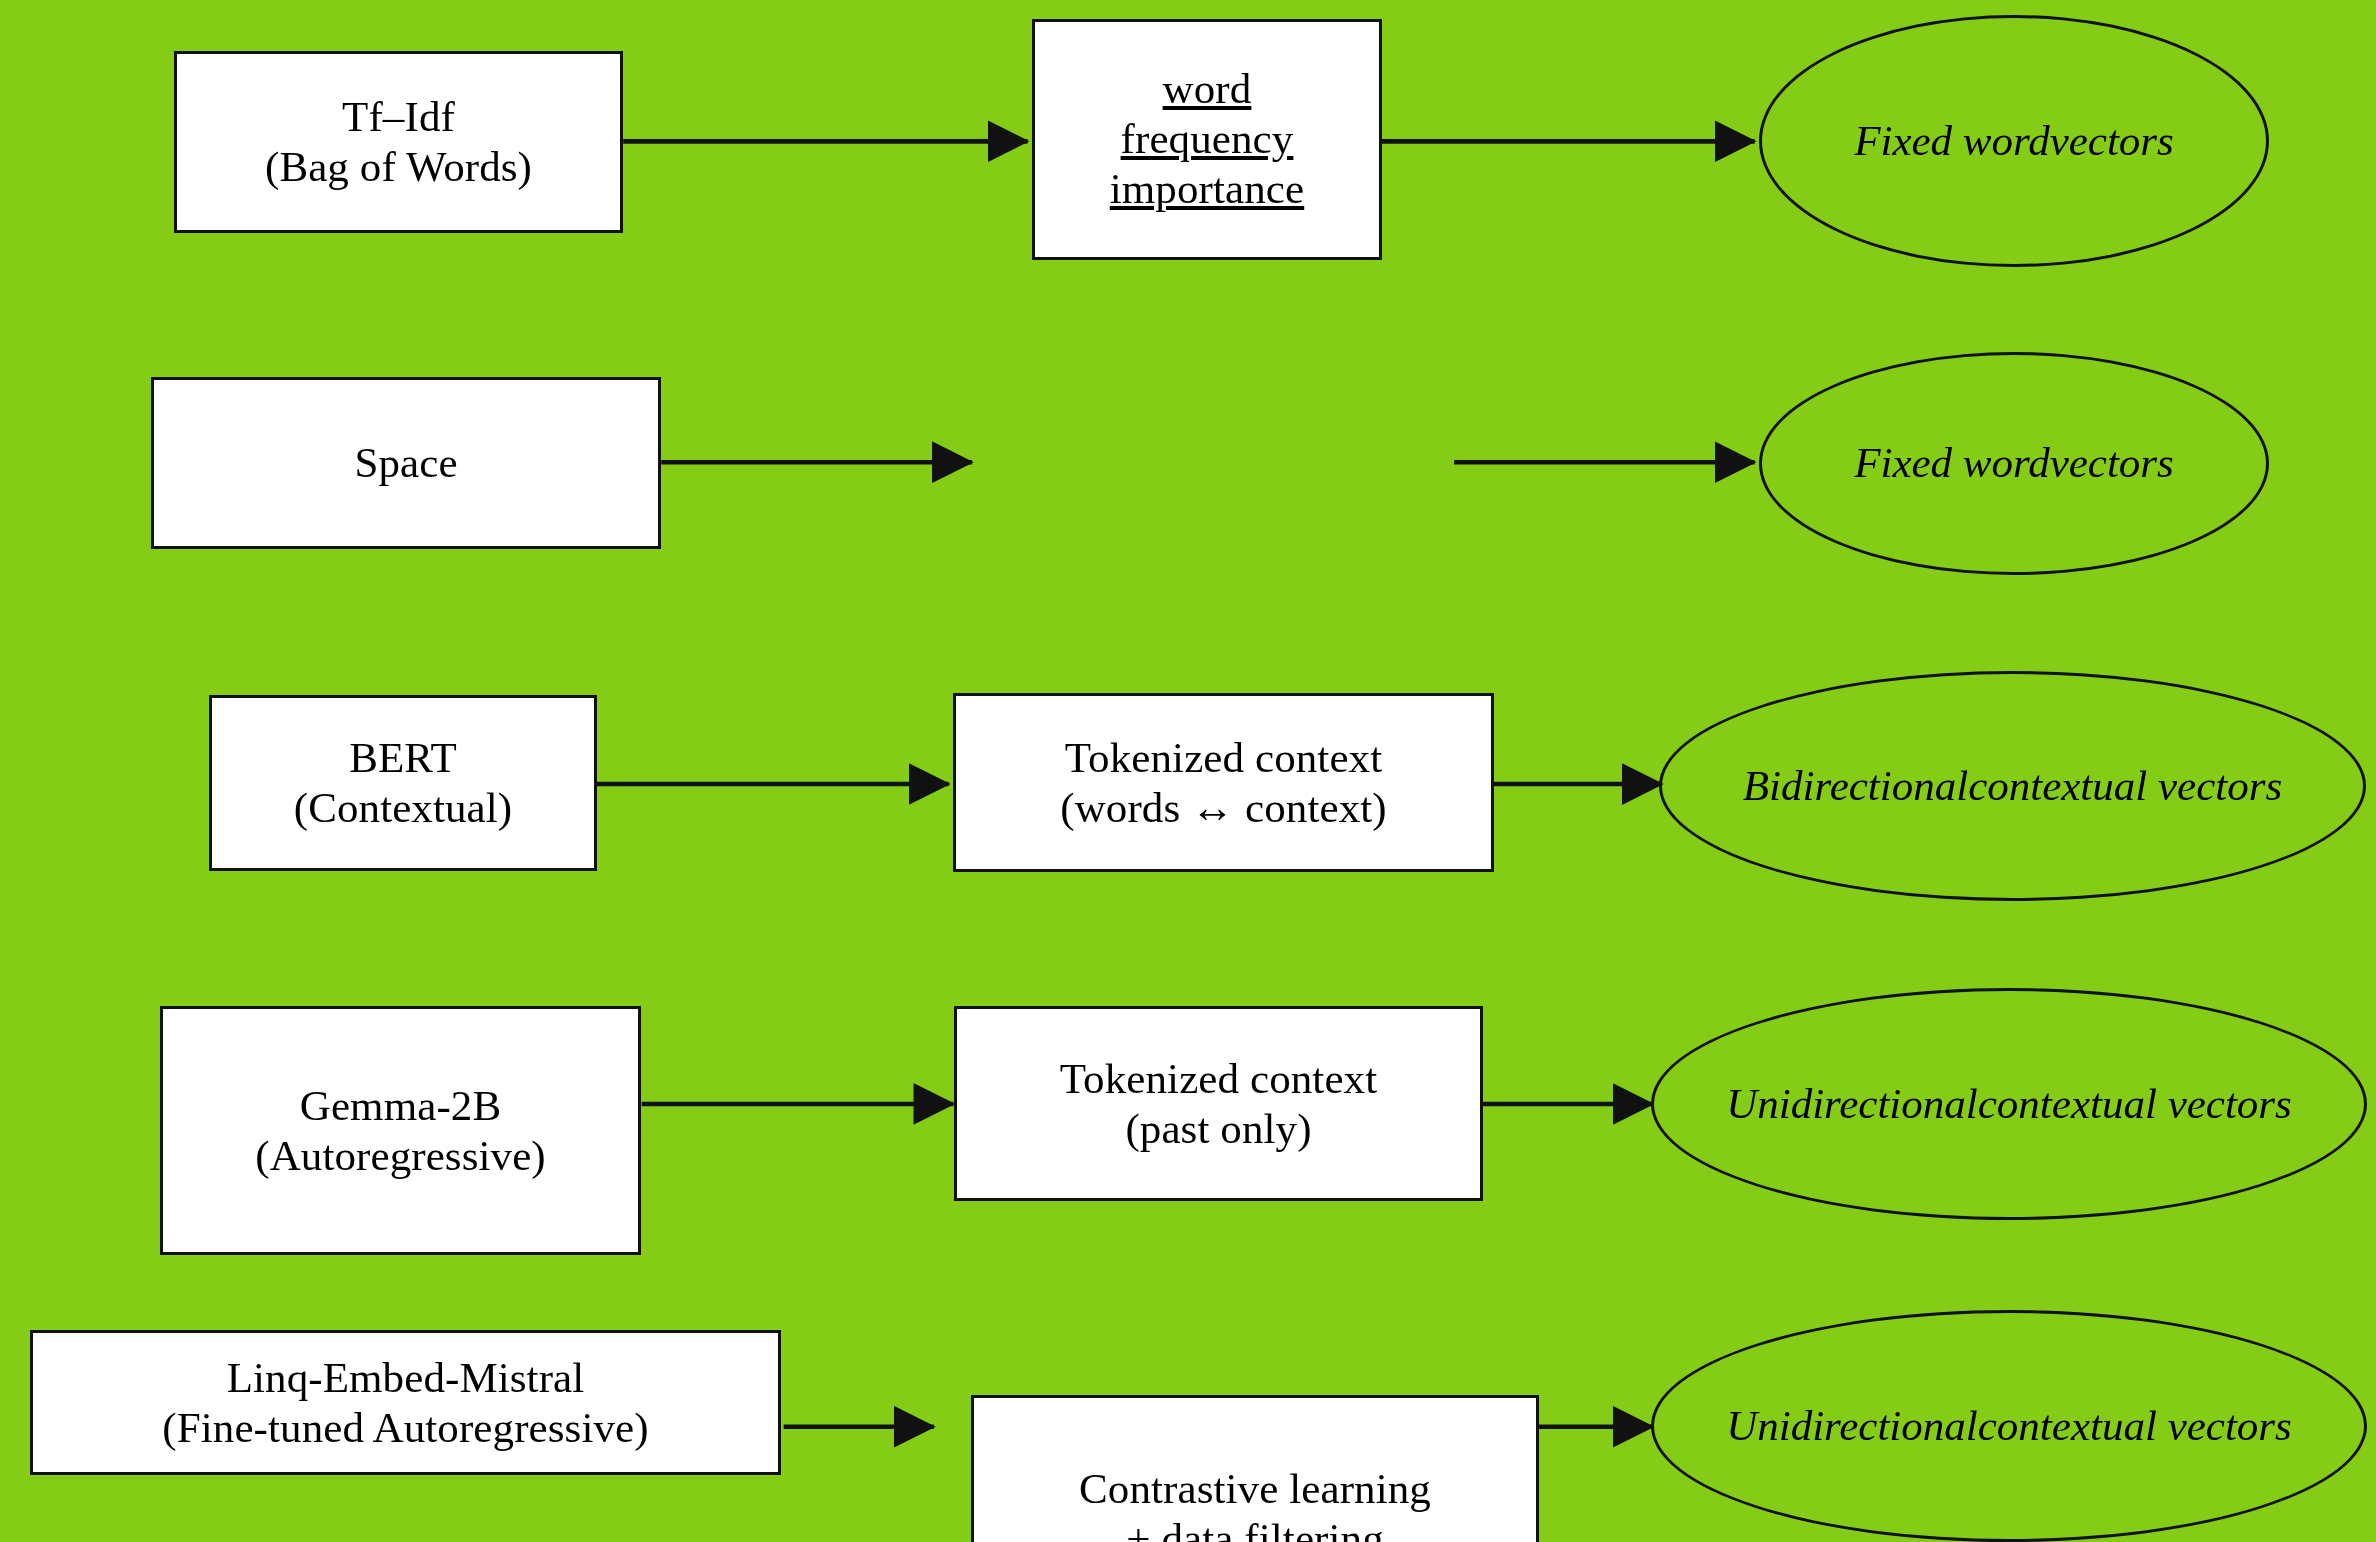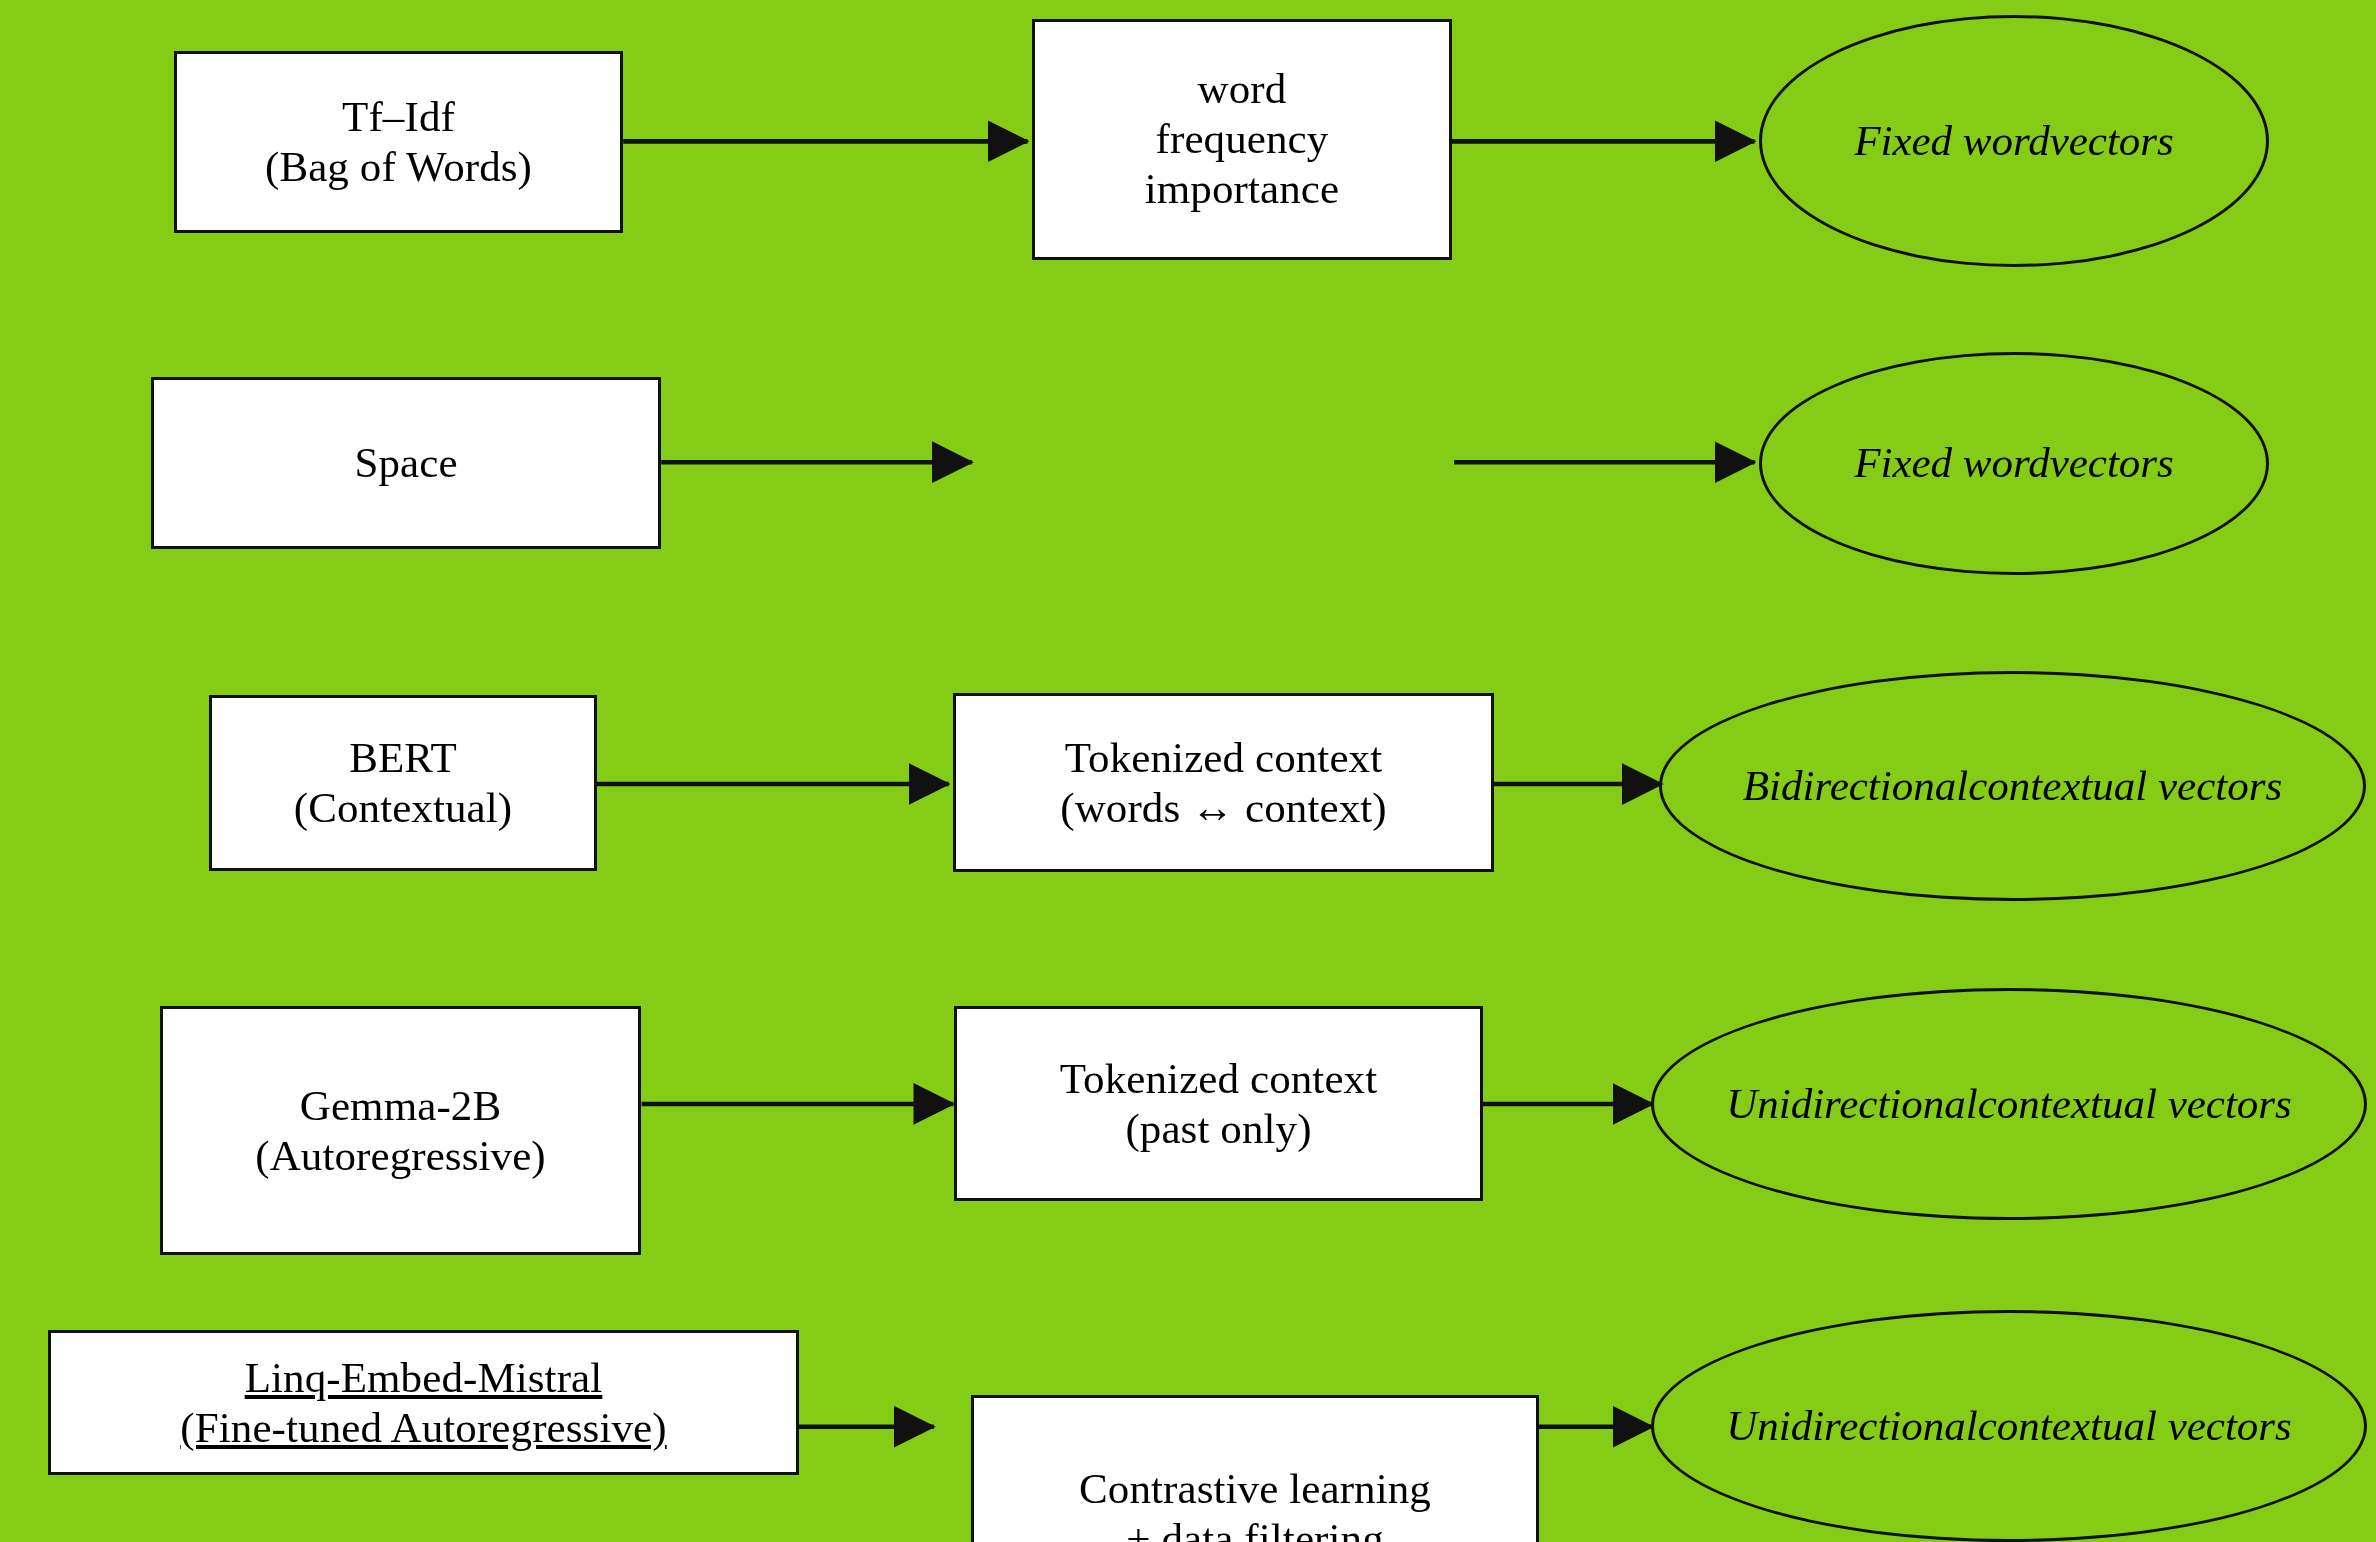--- a/index.html
+++ b/index.html
@@ -89,21 +89,21 @@
 
     <line x1="845" y1="1538" x2="1007" y2="1538" stroke="#111111" stroke-width="5" marker-end="url(#arrowhead)"></line>
     <line x1="1620" y1="1538" x2="1782" y2="1538" stroke="#111111" stroke-width="5" marker-end="url(#arrowhead)"></line>
   </svg>
 
   <div class="node-box" style="left:174px; top:51px; width:449px; height:182px;">
     <span class="node-line">Tf–Idf</span>
     <span class="node-line">(Bag of Words)</span>
   </div>
 
-  <div class="node-box" style="left:1032px; top:18.6px; width:420px; height:241px;">
+  <div class="node-box" style="left:1032px; top:18.6px; width:350px; height:241px;text-decoration:underline;">
     <span class="node-line">word</span>
     <span class="node-line">frequency</span>
     <span class="node-line">importance</span>
   </div>
 
   <div class="node-ellipse" style="left:1759px; top:15px; width:510px; height:252px;">
     <span class="node-line">Fixed word</span>
     <span class="node-line">vectors</span>
   </div>
 
@@ -140,21 +140,21 @@
   <div class="node-box" style="left:954px; top:1006px; width:529px; height:195px;">
     <span class="node-line">Tokenized context</span>
     <span class="node-line">(past only)</span>
   </div>
 
   <div class="node-ellipse" style="left:1651px; top:988px; width:716px; height:232px;">
     <span class="node-line">Unidirectional</span>
     <span class="node-line">contextual vectors</span>
   </div>
 
-  <div class="node-box" style="left:48px; top:1330px; width:751px; height:145px;text-decoration:underline;">
+  <div class="node-box" style="left:30px; top:1330px; width:751px; height:145px;">
     <span class="node-line">Linq-Embed-Mistral</span>
     <span class="node-line">(Fine-tuned Autoregressive)</span>
   </div>
 
   <div class="node-box" style="left:935px; top:1395px; width:568px; height:238px;margin-left:36px;">
     <span class="node-line">Contrastive learning</span>
     <span class="node-line">+ data filtering</span>
   </div>
 
   <div class="node-ellipse" style="left:1651px; top:1310px; width:716px; height:232px;">

